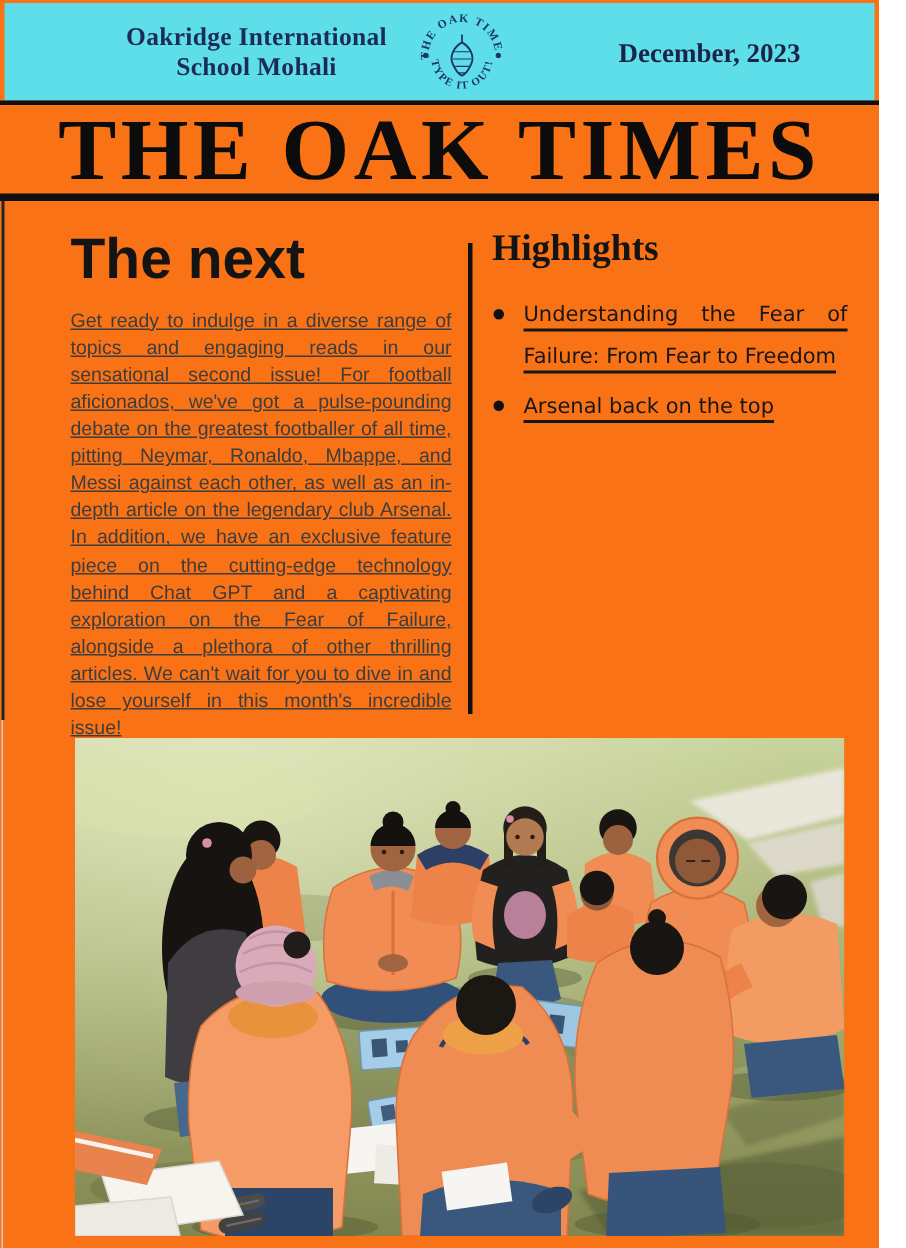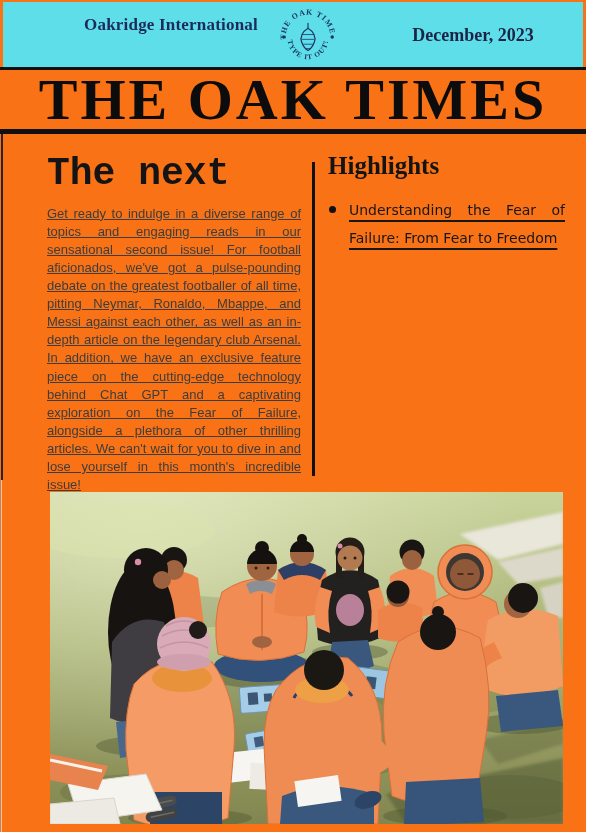--- a/index.html
+++ b/index.html
@@ -20,21 +20,21 @@
   .rule2{position:absolute;left:0;right:0;top:129px;height:5px;background:#101010;}
   .masthead{position:absolute;left:0;right:0;top:70px;height:59px;line-height:60px;
        text-align:center;font-family:"Liberation Serif",serif;font-weight:700;
        font-size:58px;letter-spacing:3px;color:#0c0c0c;white-space:nowrap;}
 
   .edge-line-dark{position:absolute;left:1px;top:134px;width:2px;height:346px;background:#242424;}
   .edge-line-light{position:absolute;left:1px;top:480px;width:1px;height:352px;background:#cfcfcf;}
 
   
   .col-left{position:absolute;left:47px;top:152px;width:254px;}
-  .note-title{margin:0;font-family:Liberation Mono, monospace;font-weight:700;
+  .note-title{margin:0;font-family:Liberation Sans, sans-serif;font-weight:700;
        font-size:38px;line-height:1.15;color:#141414;}
   .note-body{margin:9px 0 0;font-size:13px;line-height:18.1px;text-align:justify;
        color:#3d3d3d;text-decoration:underline;}
   .byline{margin-top:3px;text-align:right;font-weight:700;font-size:15px;color:#1f1f1f;}
 
   .divider{position:absolute;left:312px;top:162px;width:3px;height:314px;background:#101010;}
 
   .col-right{position:absolute;left:328px;top:152px;width:237px;}
   .hl-title{margin:0;font-family:"Liberation Serif",serif;font-weight:700;
        font-size:25px;line-height:1.15;color:#141414;}
@@ -51,20 +51,21 @@
   .photo svg{display:block;}
 </style>
 </head>
 <body>
 
 <div class="page">
 
   <div class="banner">
     <div class="school-name">
       <span>Oakridge International</span><br>
+      <span>School Mohali</span>
     </div>
 
     <div class="logo">
       <svg width="62" height="62" viewBox="0 0 64 64">
         <defs>
           <path id="arcTop" d="M 9 34 A 23 23 0 0 1 55 34"></path>
           <path id="arcBot" d="M 11 36 A 21 21 0 0 0 53 36"></path>
         </defs>
         <text font-family="Liberation Serif, serif" font-weight="700" font-size="8" fill="#1c3566" letter-spacing="1">
           <textPath href="#arcTop" startOffset="50%" text-anchor="middle">THE OAK TIMES</textPath>
@@ -100,20 +101,21 @@
     <p class="note-body">Get ready to indulge in a diverse range of topics and engaging reads in our sensational second issue! For football aficionados, we've got a pulse-pounding debate on the greatest footballer of all time, pitting Neymar, Ronaldo, Mbappe, and Messi against each other, as well as an in-depth article on the legendary club Arsenal. In addition, we have an exclusive feature piece on the cutting-edge technology behind Chat GPT and a captivating exploration on the Fear of Failure, alongside a plethora of other thrilling articles. We can't wait for you to dive in and lose yourself in this month's incredible issue!</p>
     <div class="byline">-Chavi Agrawal</div>
   </div>
 
   <div class="divider"></div>
 
   <div class="col-right">
     <h1 class="hl-title">Highlights</h1>
     <ul class="hl-list">
       <li>Understanding the Fear of Failure: From Fear to Freedom</li>
+      <li>Arsenal back on the top</li>
     </ul>
   </div>
 
   <figure class="photo" style="margin:0" aria-label="Students in orange school hoodies sitting in a circle on the lawn solving blue jigsaw puzzles">
     <svg width="513" height="332" viewBox="0 0 513 332">
       <defs>
         <linearGradient id="grass" x1="0" y1="0" x2="0" y2="1">
           <stop offset="0" stop-color="#c9d49c"></stop>
           <stop offset=".45" stop-color="#a9b377"></stop>
           <stop offset="1" stop-color="#82854f"></stop>

